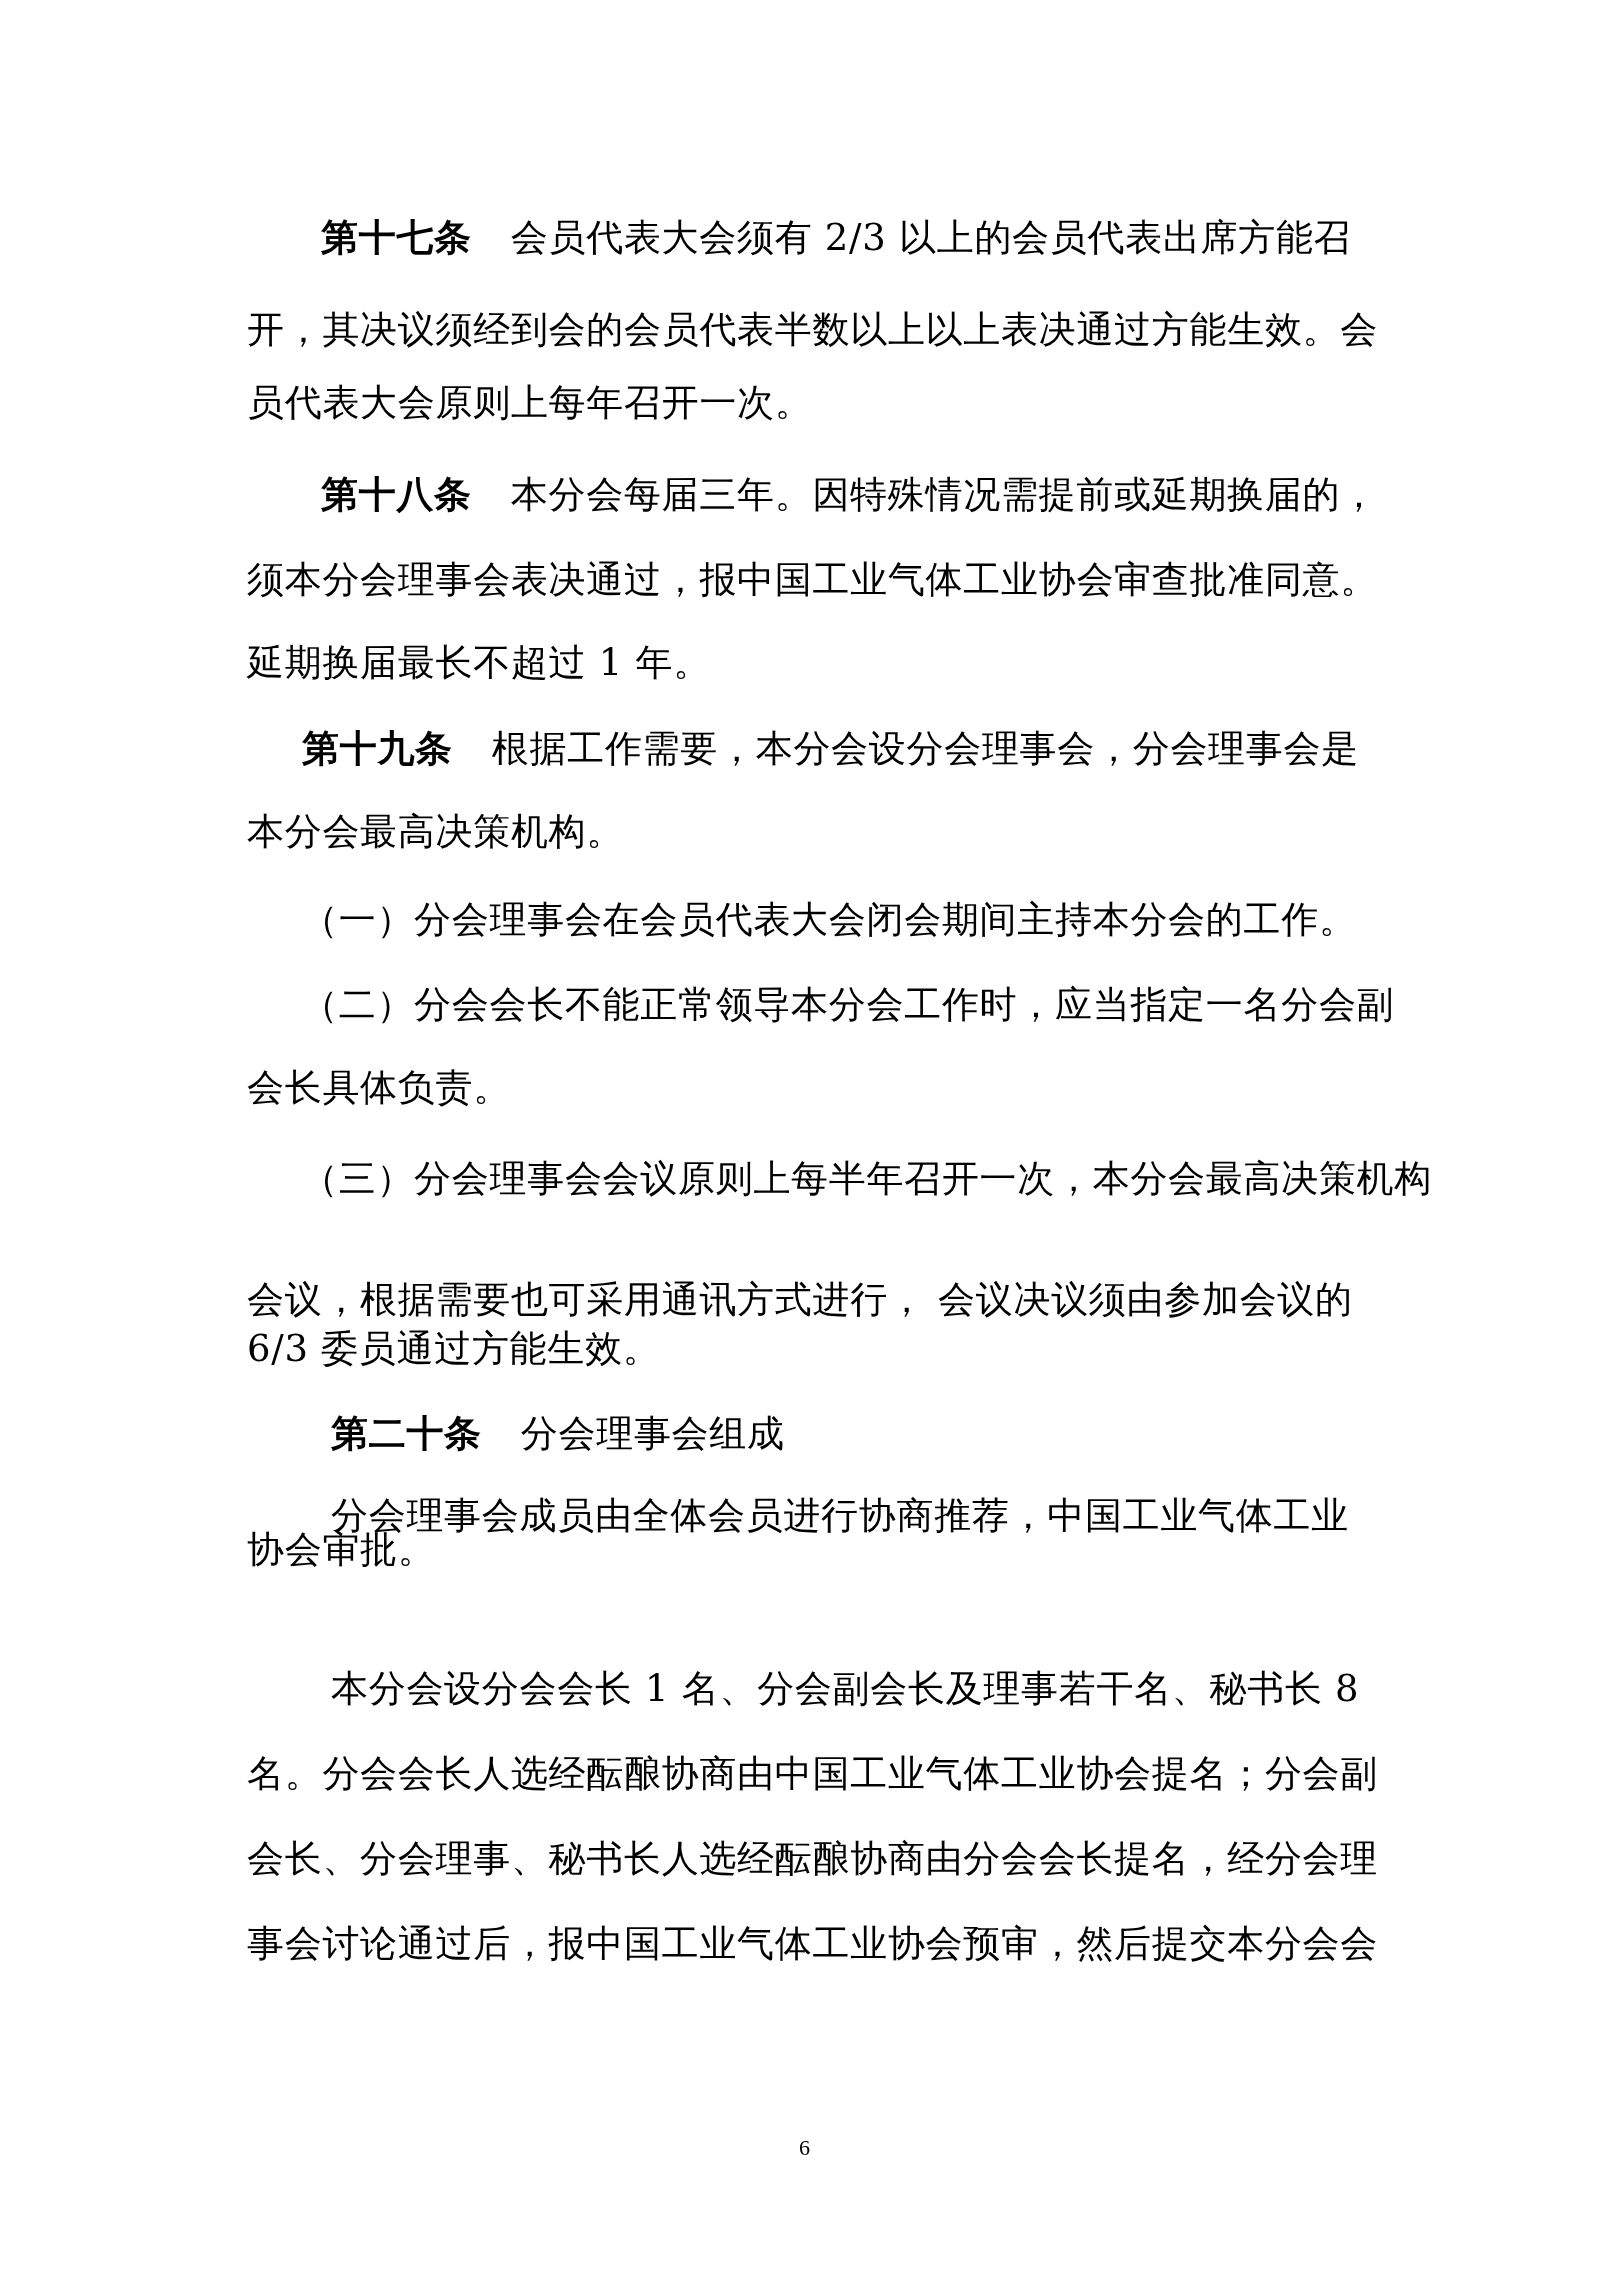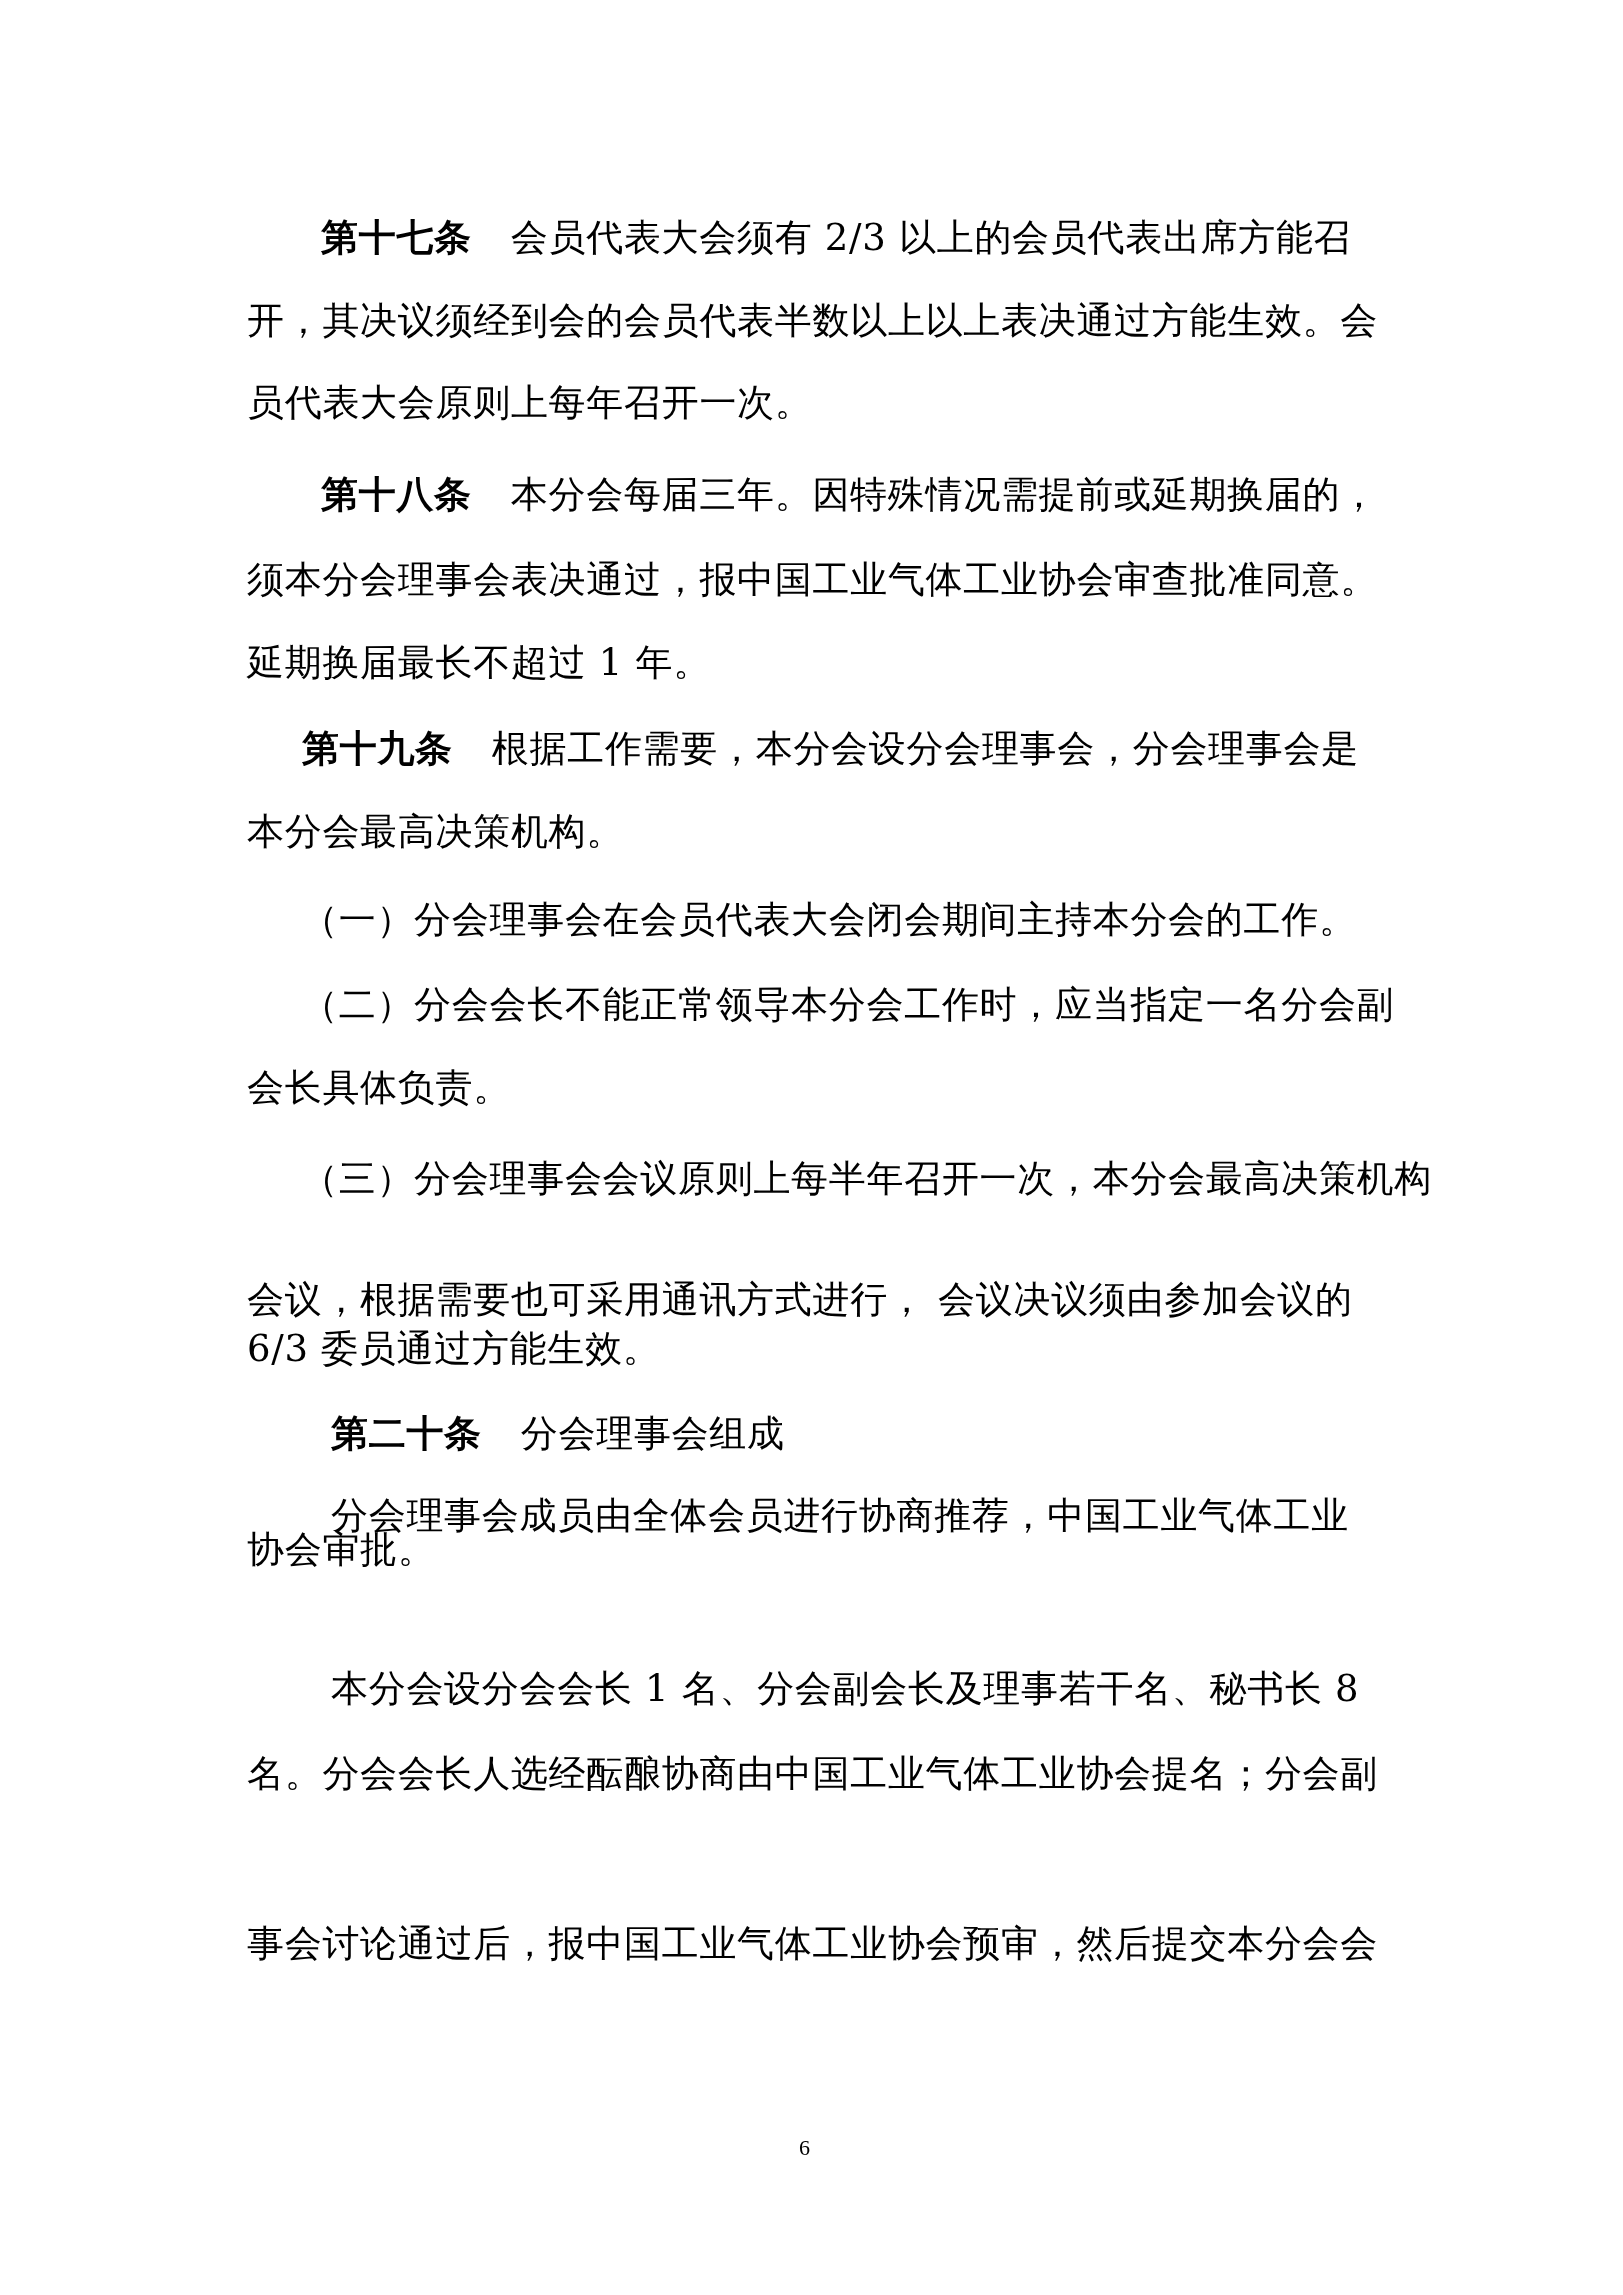--- a/index.html
+++ b/index.html
@@ -13,21 +13,21 @@
              font-family: "Liberation Serif", "DejaVu Serif", serif; }
 </style>
 </head>
 <body>
 
 <div class="page">
 
   <div class="line" style="left:321px; top:218px;">
     <span class="bold">第十七条</span><span class="gap"></span><span>会员代表大会须有 2/3 以上的会员代表出席方能召</span>
   </div>
-  <div class="line" style="left:247px; top:301px;">开，其决议须经到会的会员代表半数以上以上表决通过方能生效。会</div>
+  <div class="line" style="left:247px; top:310px;">开，其决议须经到会的会员代表半数以上以上表决通过方能生效。会</div>
   <div class="line" style="left:247px; top:383px;">员代表大会原则上每年召开一次。</div>
 
   <div class="line" style="left:321px; top:475px;">
     <span class="bold">第十八条</span><span class="gap"></span><span>本分会每届三年。因特殊情况需提前或延期换届的，</span>
   </div>
   <div class="line" style="left:247px; top:560px;">须本分会理事会表决通过，报中国工业气体工业协会审查批准同意。</div>
   <div class="line" style="left:247px; top:643px;">延期换届最长不超过 1 年。</div>
 
   <div class="line" style="left:302px; top:729px;">
     <span class="bold">第十九条</span><span class="gap"></span><span>根据工作需要，本分会设分会理事会，分会理事会是</span>
@@ -40,17 +40,18 @@
   <div class="line" style="left:247px; top:1244px;margin-top:36px;">会议，根据需要也可采用通讯方式进行，  会议决议须由参加会议的</div>
   <div class="line" style="left:247px; top:1329px;">6/3 委员通过方能生效。</div>
 
   <div class="line" style="left:331px; top:1414px;">
     <span class="bold">第二十条</span><span class="gap"></span><span>分会理事会组成</span>
   </div>
   <div class="line" style="left:331px; top:1496px;">分会理事会成员由全体会员进行协商推荐，中国工业气体工业</div>
   <div class="line" style="left:247px; top:1530px;">协会审批。</div>
   <div class="line" style="left:331px; top:1669px;">本分会设分会会长 1 名、分会副会长及理事若干名、秘书长 8</div>
   <div class="line" style="left:247px; top:1754px;">名。分会会长人选经酝酿协商由中国工业气体工业协会提名；分会副</div>
+  <div class="line" style="left:247px; top:1839px;">会长、分会理事、秘书长人选经酝酿协商由分会会长提名，经分会理</div>
   <div class="line" style="left:247px; top:1924px;">事会讨论通过后，报中国工业气体工业协会预审，然后提交本分会会</div>
 
   <div class="pagenum">6</div>
 </div>
 
 
 </body></html>

